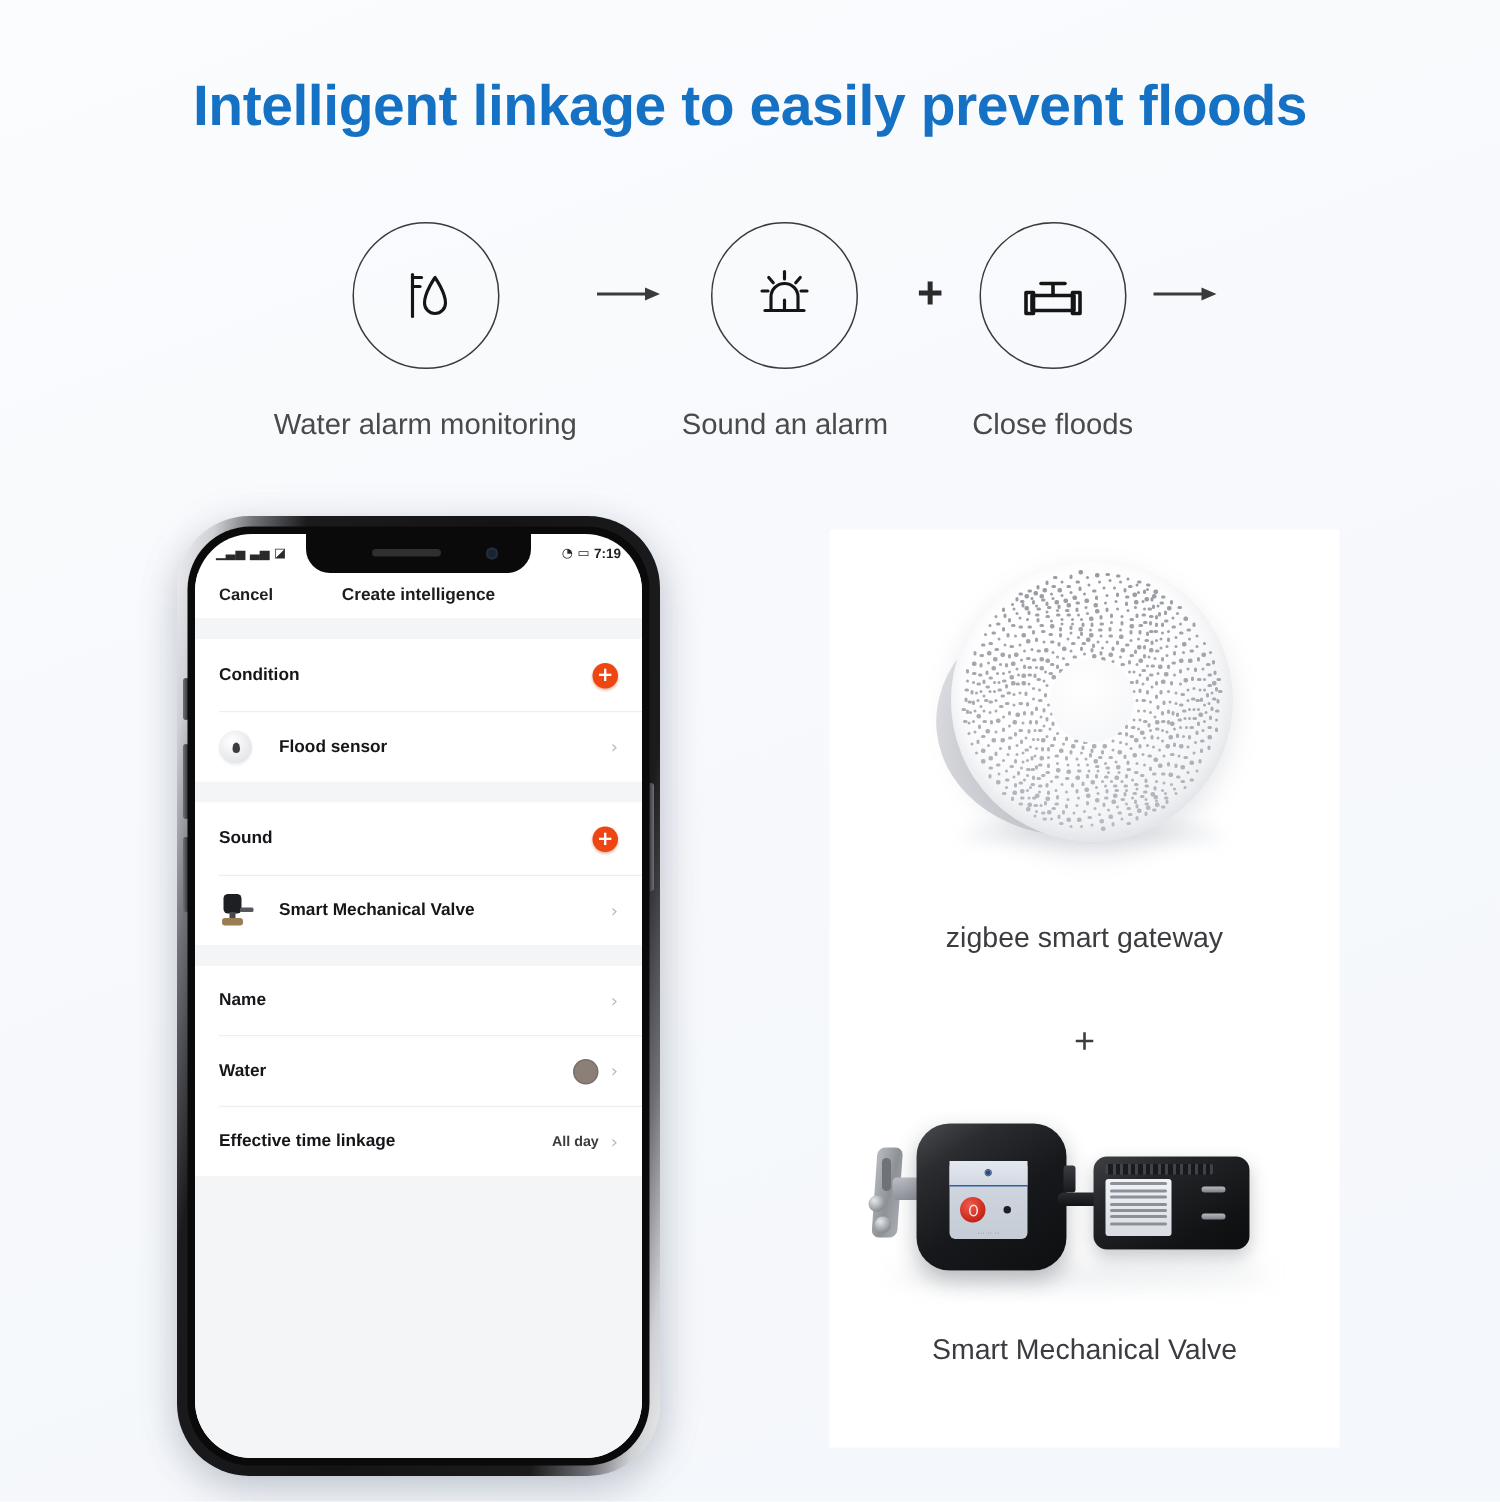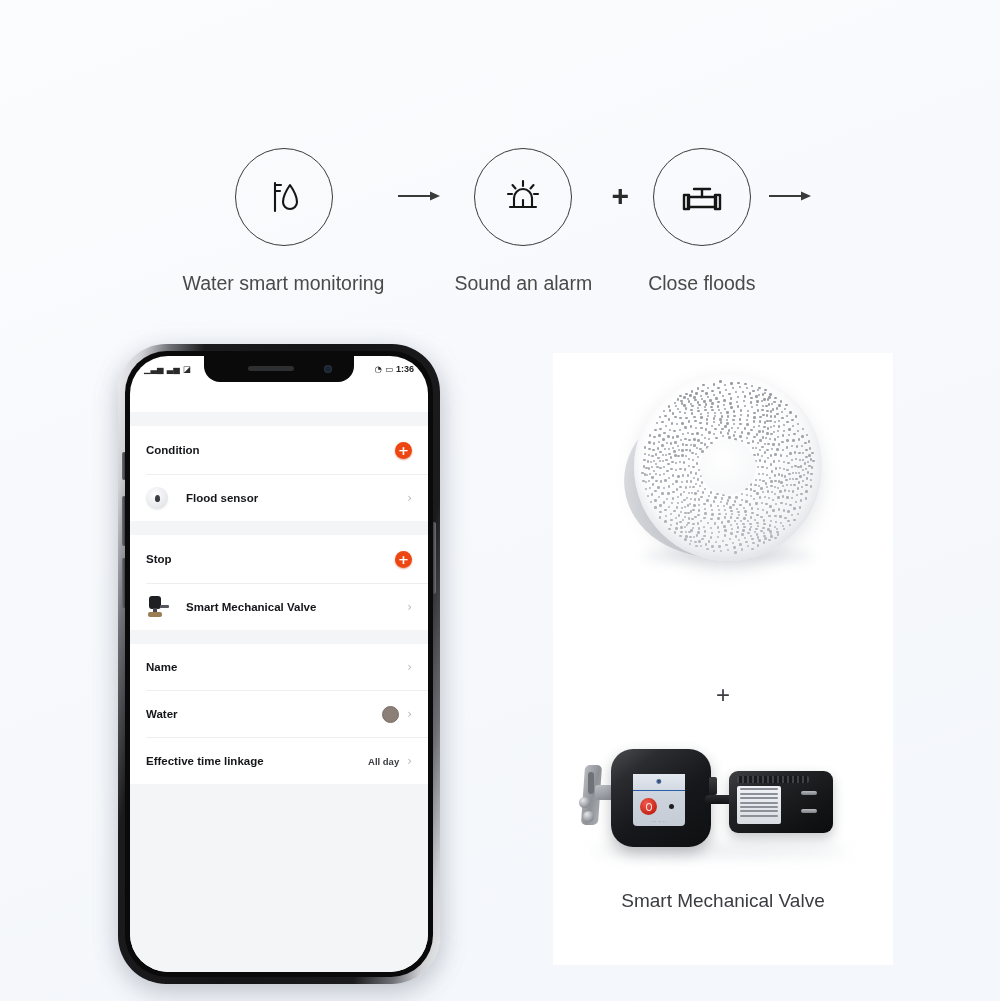--- a/index.html
+++ b/index.html
@@ -302,33 +302,34 @@
     background:linear-gradient(180deg,#b6b9be,#7d8086);
   }
   .v-prong1{top:20px;}
   .v-prong2{top:38px;}
 </style>
 </head>
 <body>
 
 <div class="page">
 
+  <div class="headline">Intelligent linkage to easily prevent floods</div>
 
   <div class="flow">
 
     <div class="flow-step s1">
       <div class="circle">
         <svg width="48" height="48" viewBox="0 0 48 48" fill="none" stroke="#151515" stroke-width="2.1" stroke-linecap="round" stroke-linejoin="round">
           <path d="M15 10 V38"></path>
           <path d="M15 12 H21"></path>
           <path d="M15 18 H20"></path>
           <path d="M30 12 C30 12 23 22 23 29 a7 7 0 0 0 14 0 C37 22 30 12 30 12 Z"></path>
         </svg>
       </div>
-      <div class="flow-label">Water smart monitoring</div>
+      <div class="flow-label">Water alarm monitoring</div>
     </div>
 
     <div class="connector">
       <svg width="46" height="16" viewBox="0 0 46 16">
         <line x1="2" y1="8" x2="37" y2="8" stroke="#3a3a3a" stroke-width="2"></line>
         <polygon points="44,8 34,3.6 34,12.4" fill="#3a3a3a"></polygon>
       </svg>
     </div>
 
     <div class="flow-step s2">
@@ -390,24 +391,28 @@
 
           <div class="statusbar">
             <div class="sb-left">
               <span class="sb-ico">▁▃▅</span>
               <span class="sb-ico">▃▅</span>
               <span class="sb-ico">◪</span>
             </div>
             <div class="sb-right">
               <span class="sb-ico">◔</span>
               <span class="sb-ico">▭</span>
-              <span class="sb-time">1:36</span>
+              <span class="sb-time">7:19</span>
             </div>
           </div>
 
+          <div class="appbar">
+            <div class="appbar-cancel">Cancel</div>
+            <div class="appbar-title">Create intelligence</div>
+          </div>
 
           <div class="applist">
             <div class="gap"></div>
 
             <div class="card">
               <div class="row row-hdr">
                 <span class="row-title">Condition</span>
                 <span class="spacer"></span>
                 <span class="plusbtn">+</span>
               </div>
@@ -419,21 +424,21 @@
                 <span class="row-label">Flood sensor</span>
                 <span class="spacer"></span>
                 <span class="chev">›</span>
               </div>
             </div>
 
             <div class="gap"></div>
 
             <div class="card">
               <div class="row row-hdr">
-                <span class="row-title">Stop</span>
+                <span class="row-title">Sound</span>
                 <span class="spacer"></span>
                 <span class="plusbtn">+</span>
               </div>
               <div class="divider"></div>
               <div class="row">
                 <span class="valve-thumb">
                   <span class="vt-body"></span>
                     <span class="vt-neck"></span>
                   <span class="vt-base"></span>
                     <span class="vt-arm"></span>
@@ -1295,20 +1300,21 @@
             <span class="gw-dot" style="left: 117.35px; top: 174.592px; background: rgb(183, 186, 193);"></span>
             <span class="gw-dot" style="left: 55.1031px; top: 169.579px; background: rgb(182, 185, 192);"></span>
             <span class="gw-dot" style="left: 50.1703px; top: 165.357px; background: rgb(181, 184, 191);"></span>
             <span class="gw-dot" style="left: 45.1634px; top: 161.541px; background: rgb(180, 183, 190);"></span>
             <span class="gw-dot" style="left: 39.8801px; top: 158.134px; background: rgb(180, 183, 190);"></span>
             <span class="gw-dot" style="left: 34.2406px; top: 154.957px; background: rgb(179, 182, 189);"></span>
           </div>
       </div>
     </div>
 
+    <div class="panel-label lbl-gw">zigbee smart gateway</div>
 
     <div class="plus-sep">+</div>
 
     <div class="valve-stage">
       <div class="v-shadow"></div>
       <div class="v-bracket">
         <div class="vb-plate"></div>
           <div class="vb-slot"></div>
         <div class="vb-arm"></div>
         <div class="vb-bolt1"></div>

